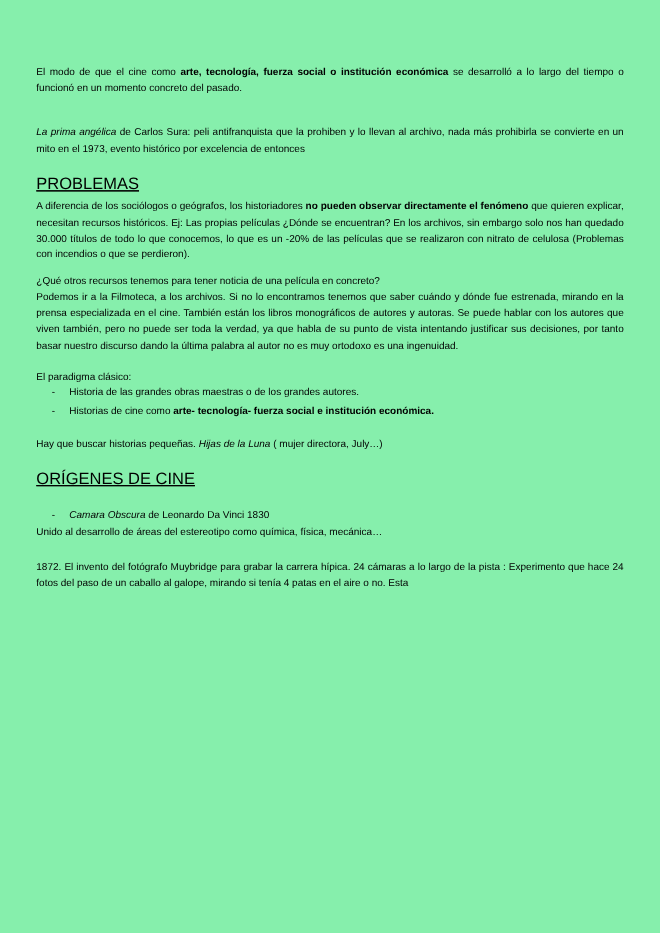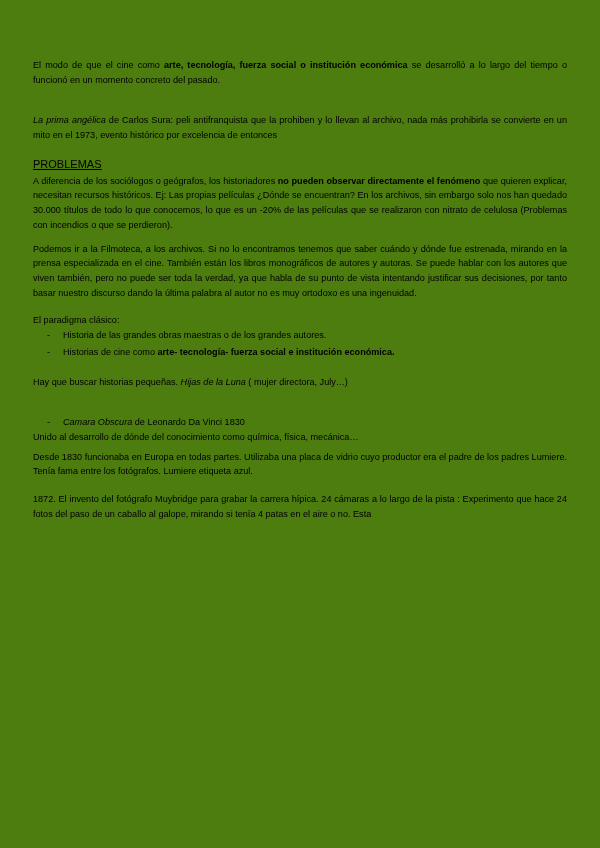--- a/index.html
+++ b/index.html
@@ -11,40 +11,40 @@
     width: 600px;
     height: 848px;
     font-family: "Liberation Sans", sans-serif;
     color: #000000;
     overflow: hidden;
   }
   .page {
     position: relative;
     width: 600px;
     height: 848px;
-    background: #4d7c0f;
+    background: #86efac;
     box-sizing: border-box;
     padding: 58px 33px 40px 33px;
   }
   .doc-body {
     font-size: 9.1px;
     line-height: 1.62;
     text-align: justify;
   }
   p.para {
     margin: 0 0 0 0;
   }
   .gap-lg { height: 13px; }
   .gap-md { height: 9px; }
   .gap-sm { height: 5px; }
   .bold { font-weight: bold; }
   .italic { font-style: italic; }
   .underline { text-decoration: underline; }
   .heading {
-    font-size: 11px;
+    font-size: 15px;
     text-decoration: underline;
     margin: 0;
     text-align: left;
   }
   ul.dashlist {
     list-style: none;
     margin: 0;
     padding: 0 0 0 30px;
   }
   ul.dashlist li {
@@ -94,20 +94,23 @@
     <p class="heading">
       <span class="underline">PROBLEMAS</span>
     </p>
 
     <p class="para">
       <span>A diferencia de los sociólogos o geógrafos, los historiadores </span><span class="bold">no pueden observar directamente el fenómeno</span><span> que quieren explicar, necesitan recursos históricos. Ej: Las propias películas  ¿Dónde se encuentran? En los archivos, sin embargo solo nos han quedado 30.000 títulos de todo lo que conocemos, lo que es un -20% de las películas que se realizaron con nitrato de celulosa  (Problemas con incendios o que se perdieron).</span>
     </p>
 
     <div class="gap-md"></div>
 
+    <p class="para">
+      <span>¿Qué otros recursos tenemos para tener noticia de una película en concreto?</span>
+    </p>
 
     <p class="para">
       <span>Podemos ir a la Filmoteca, a los archivos. Si no lo encontramos tenemos que saber cuándo y dónde fue estrenada, mirando en la prensa especializada en el cine.  También están los libros monográficos de autores y autoras. Se puede hablar con los autores que viven también, pero no puede ser toda la verdad, ya que habla de su punto de vista intentando justificar sus decisiones, por tanto basar nuestro discurso dando la última palabra al autor no es muy ortodoxo es una ingenuidad.</span>
     </p>
 
     <div class="gap-lg"></div>
 
 
     <p class="para">
       <span>El paradigma clásico:</span>
@@ -123,36 +126,36 @@
     </ul>
 
     <div class="gap-lg"></div>
 
     <p class="para">
       <span>Hay que buscar historias pequeñas. </span><span class="italic">Hijas de la Luna</span><span> ( mujer directora, July…)</span>
     </p>
 
     <div class="gap-lg"></div>
 
+    <p class="heading">
+      <span class="underline">ORÍGENES DE CINE</span>
+    </p>
 
     <div class="gap-lg"></div>
 
     <div class="indent-item">
       <span class="dash">-</span><span class="italic">Camara Obscura</span><span> de Leonardo Da Vinci 1830</span>
     </div>
 
     <p class="para">
-      <span>Unido al desarrollo de dónde del conocimiento como química, física, mecánica…</span>
+      <span>Unido al desarrollo de áreas del estereotipo como química, física, mecánica…</span>
     </p>
 
     <div class="gap-sm"></div>
 
-    <p class="para">
-      <span>Desde 1830  funcionaba en Europa en todas partes. Utilizaba una placa de vidrio cuyo productor era el padre de los padres Lumiere. Tenía fama entre los fotógrafos. Lumiere etiqueta azul.</span>
-    </p>
 
     <div class="gap-lg"></div>
 
     <p class="para">
       <span>1872.  El invento  del fotógrafo  Muybridge  para grabar la carrera hípica.  24 cámaras a lo largo de la pista : Experimento que hace 24 fotos del paso de un caballo al galope, mirando si tenía 4 patas en el aire o no. Esta</span>
     </p>
 
   </div>
 </div>
 

